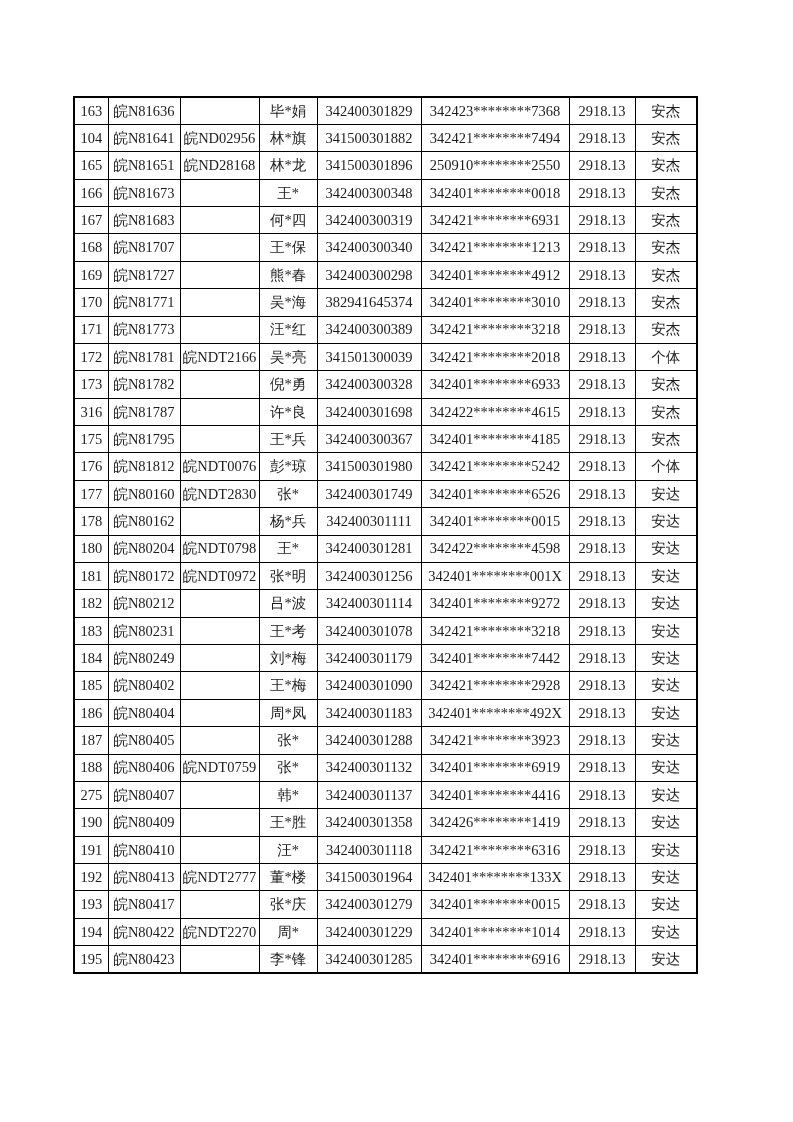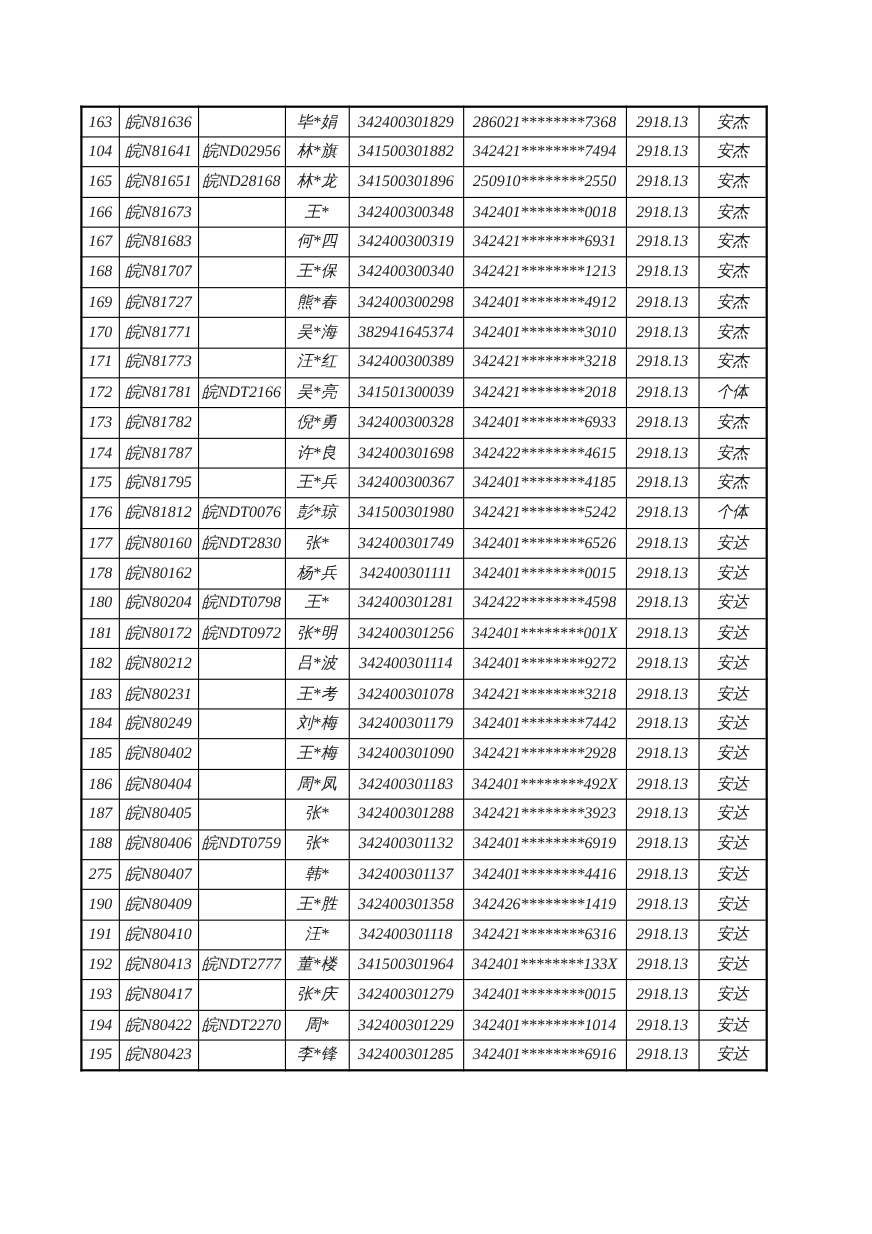--- a/index.html
+++ b/index.html
@@ -6,21 +6,20 @@
     margin: 0;
     padding: 0;
     background: #ffffff;
   }
   .sheet {
     position: relative;
     width: 793px;
     height: 1122px;
     background: #ffffff;
     overflow: hidden;
-    font-style: italic;
   }
   table.roster {
     position: absolute;
     left: 73px;
     top: 96px;
     border-collapse: collapse;
     table-layout: fixed;
     border: 2px solid #000000;
   }
   table.roster td {
@@ -61,21 +60,21 @@
       <col class="c-amount">
       <col class="c-company">
     </colgroup>
     <tbody>
         <tr>
           <td>163</td>
           <td>皖N81636</td>
           <td></td>
           <td>毕*娟</td>
           <td>342400301829</td>
-          <td>286021********7368</td>
+          <td>342423********7368</td>
           <td>2918.13</td>
           <td>安杰</td>
         </tr>
         <tr>
           <td>104</td>
           <td>皖N81641</td>
           <td>皖ND02956</td>
           <td>林*旗</td>
           <td>341500301882</td>
           <td>342421********7494</td>
@@ -166,21 +165,21 @@
           <td>173</td>
           <td>皖N81782</td>
           <td></td>
           <td>倪*勇</td>
           <td>342400300328</td>
           <td>342401********6933</td>
           <td>2918.13</td>
           <td>安杰</td>
         </tr>
         <tr>
-          <td>174</td>
+          <td>316</td>
           <td>皖N81787</td>
           <td></td>
           <td>许*良</td>
           <td>342400301698</td>
           <td>342422********4615</td>
           <td>2918.13</td>
           <td>安杰</td>
         </tr>
         <tr>
           <td>175</td>

